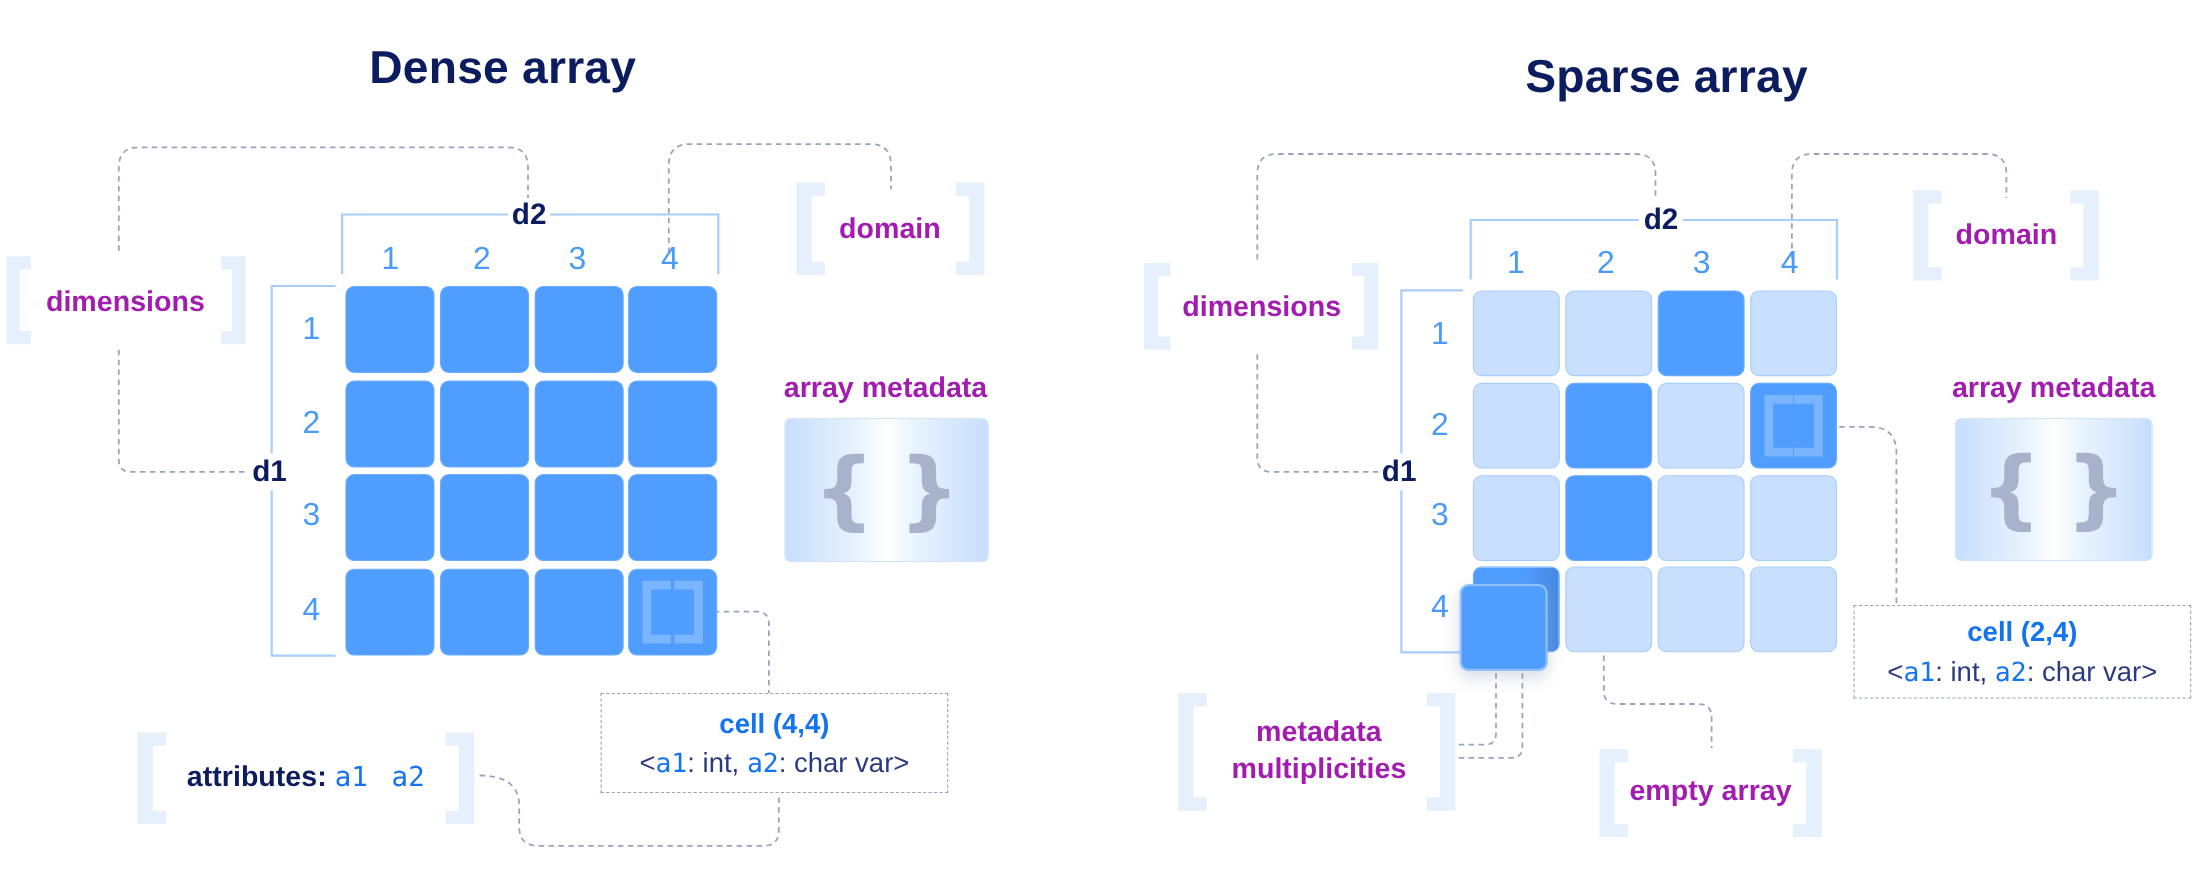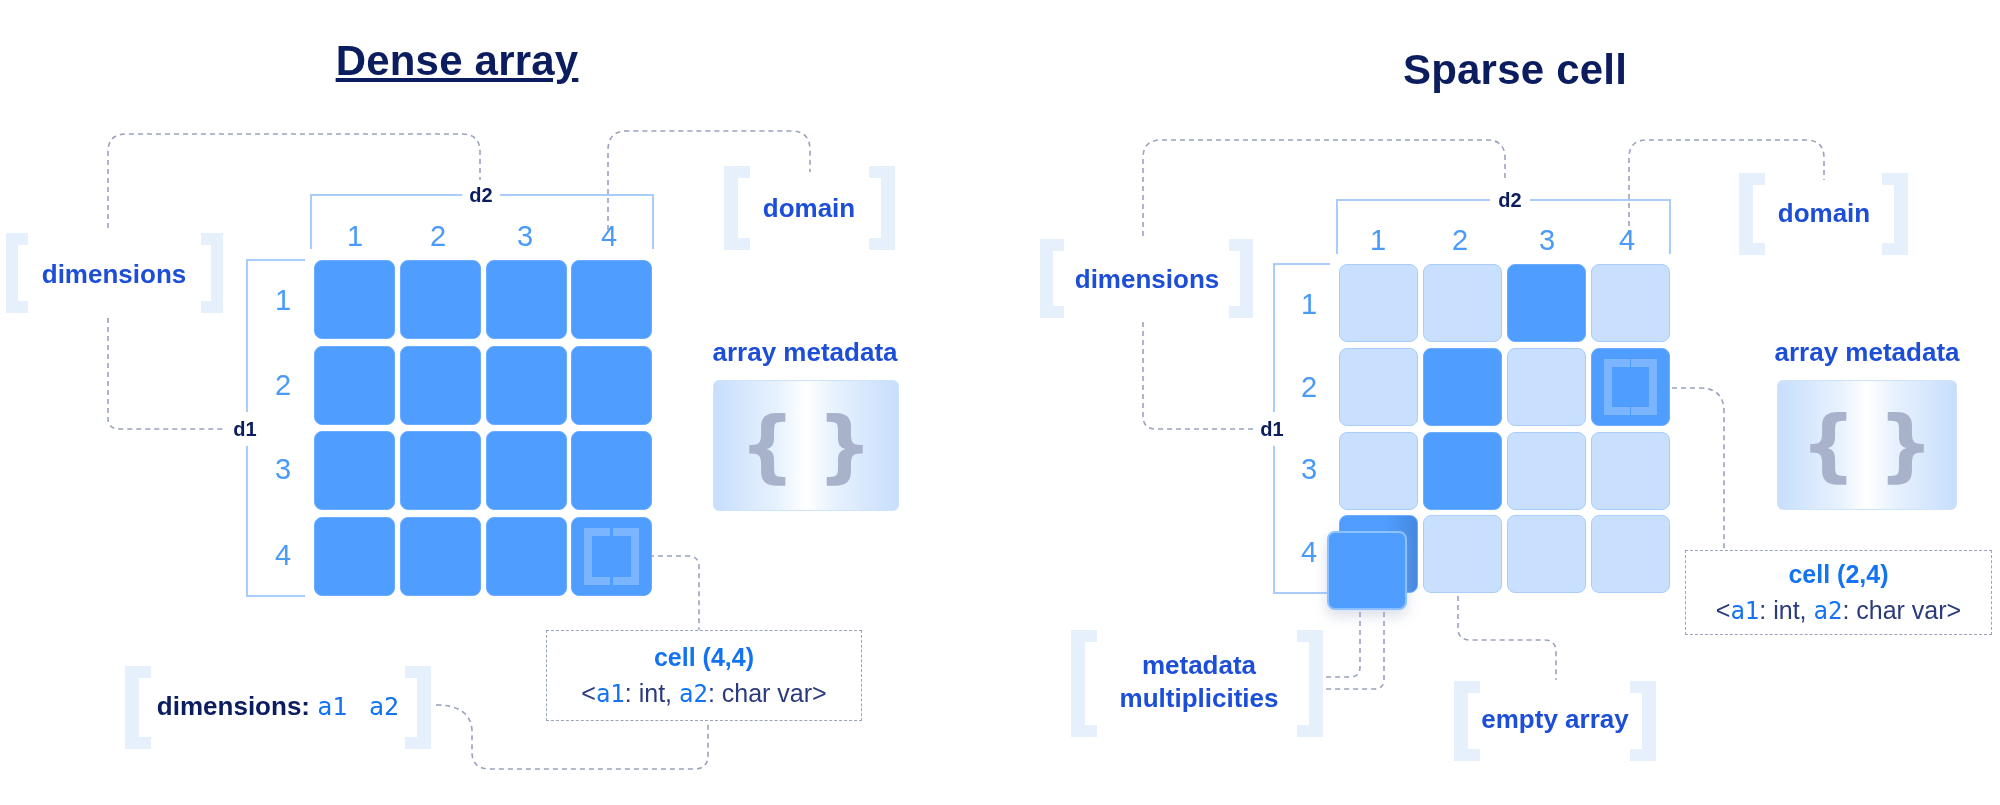--- a/index.html
+++ b/index.html
@@ -1,21 +1,21 @@
 <!DOCTYPE html>
 <html><head>
 <meta charset="utf-8">
 <style>
   html, body { margin:0; padding:0; background:#ffffff; }
   body { width:2000px; height:805px; position:relative; overflow:hidden;
          font-family:"Liberation Sans", "DejaVu Sans", sans-serif; }
   svg.overlay { position:absolute; left:0; top:0; width:2000px; height:805px; pointer-events:none; }
   .title { position:absolute; font-weight:700; font-size:42px; color:#0b1d5e; transform:translateX(-50%); white-space:nowrap; letter-spacing:0.2px; }
-  .label { position:absolute; font-weight:700; font-size:26px; color:#1d4ed8; transform:translate(-50%,-50%); white-space:nowrap; text-align:center; line-height:33px; }
-  .axis-name { position:absolute; font-weight:700; font-size:20px; color:#0b1d5e; transform:translate(-50%,-50%); }
+  .label { position:absolute; font-weight:700; font-size:26px; color:#a21caf; transform:translate(-50%,-50%); white-space:nowrap; text-align:center; line-height:33px; }
+  .axis-name { position:absolute; font-weight:700; font-size:27px; color:#0b1d5e; transform:translate(-50%,-50%); }
   .tick { position:absolute; font-size:29px; color:#4a9af7; transform:translate(-50%,-50%); font-weight:400; }
   .cell { position:absolute; border-radius:8px; box-sizing:border-box; }
   .cell.filled { background:#4f9dff; border:1.5px solid #6aacff; }
   .cell.empty { background:#c8e0fd; border:1.5px solid #a9cdfa; }
   .cell.back { background:linear-gradient(90deg,#4f9dff 60%,#4688e0 100%); border:1.5px solid #6aacff; }
   .cell.front { background:#4f9dff; border:2px solid #8cc0ff; box-shadow:0 6px 14px rgba(150,160,190,0.35); }
   .cell-bracket { position:absolute; left:12px; top:10px; right:12px; bottom:10px; }
   .cell-bracket::before, .cell-bracket::after { content:""; position:absolute; top:0; bottom:0; width:18px;
       border:8px solid rgba(255,255,255,0.25); }
   .cell-bracket::before { left:0; border-right:none; }
@@ -92,21 +92,21 @@
     <path d="M1143 236 V158 Q1143 140 1161 140 H1487 Q1505 140 1505 158 V181"></path>
     <path d="M1143 322 V416 Q1143 429 1156 429 H1254"></path>
     <path d="M1629 235 V158 Q1629 140 1647 140 H1806 Q1824 140 1824 158 V180"></path>
     <path d="M1636 388 H1700 Q1724 388 1724 412 V550"></path>
     <path d="M1360 612 V667 Q1360 677 1350 677 H1326"></path>
     <path d="M1384 612 V679 Q1384 689 1374 689 H1326"></path>
     <path d="M1458 596 V628 Q1458 640 1470 640 H1544 Q1556 640 1556 652 V680"></path>
   </g>
 </svg>
 
-<div class="title" style="left:457px; top:37px;text-decoration:underline;">Dense array</div>
+<div class="title" style="left:457px; top:37px;">Dense array</div>
 
 <div class="label" style="left:114px; top:274px;">dimensions</div>
 <div class="label" style="left:809px; top:208px;">domain</div>
 <div class="label" style="left:805px; top:352px;">array metadata</div>
 
 <div class="axis-name" style="left:481px; top:195px;">d2</div>
 <div class="axis-name" style="left:245px; top:429px;">d1</div>
 
 <div class="tick" style="left:355px; top:236px;">1</div>
 <div class="tick" style="left:438px; top:236px;">2</div>
@@ -142,24 +142,24 @@
 <div class="meta-box" style="left:713px; top:380px; width:184px; height:129px;">
   <span class="braces">{}</span>
 </div>
 
 <div class="cell-box" style="left:546px; top:630px; width:316px; height:91px;">
   <div class="cell-title"><span>cell (</span><span class="num">4</span><span>,</span><span class="num">4</span><span>)</span></div>
   <div class="cell-schema"><span>&lt;</span><span class="attr-name">a1</span><span>: int, </span><span class="attr-name">a2</span><span>: char var&gt;</span></div>
 </div>
 
 <div class="attr-text" style="left:278px; top:706px;">
-  <span>dimensions:</span> <span class="a">a1</span>&nbsp;&nbsp;&nbsp;<span class="a">a2</span>
-</div>
-
-<div class="title" style="left:1515px; top:46px;">Sparse cell</div>
+  <span>attributes:</span> <span class="a">a1</span>&nbsp;&nbsp;&nbsp;<span class="a">a2</span>
+</div>
+
+<div class="title" style="left:1515px; top:46px;">Sparse array</div>
 
 <div class="label" style="left:1147px; top:279px;">dimensions</div>
 <div class="label" style="left:1824px; top:213px;">domain</div>
 <div class="label" style="left:1867px; top:352px;">array metadata</div>
 
 <div class="axis-name" style="left:1510px; top:200px;">d2</div>
 <div class="axis-name" style="left:1272px; top:429px;">d1</div>
 
 <div class="tick" style="left:1378px; top:240px;">1</div>
 <div class="tick" style="left:1460px; top:240px;">2</div>

